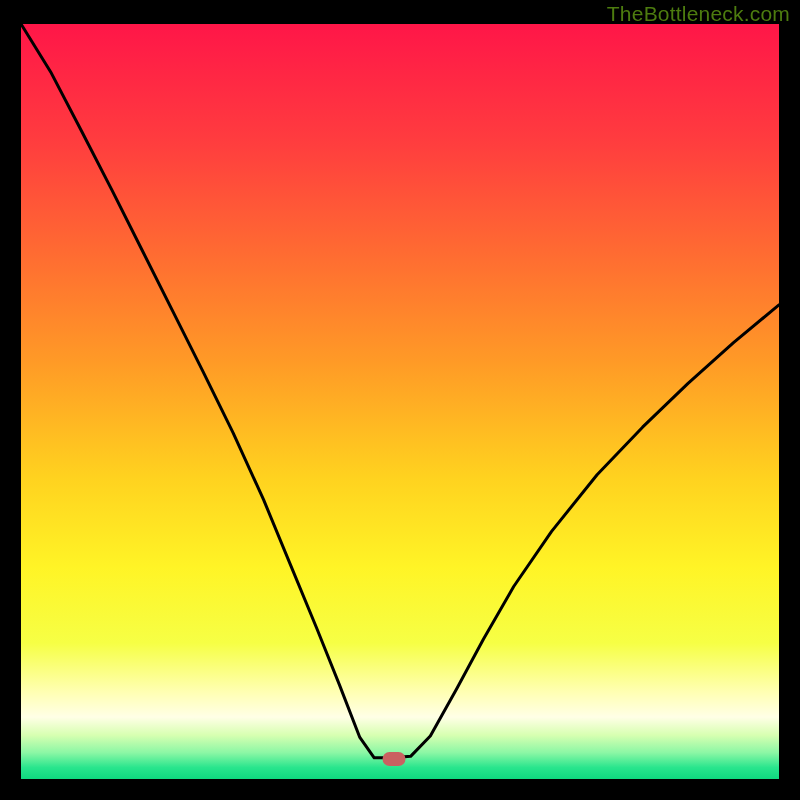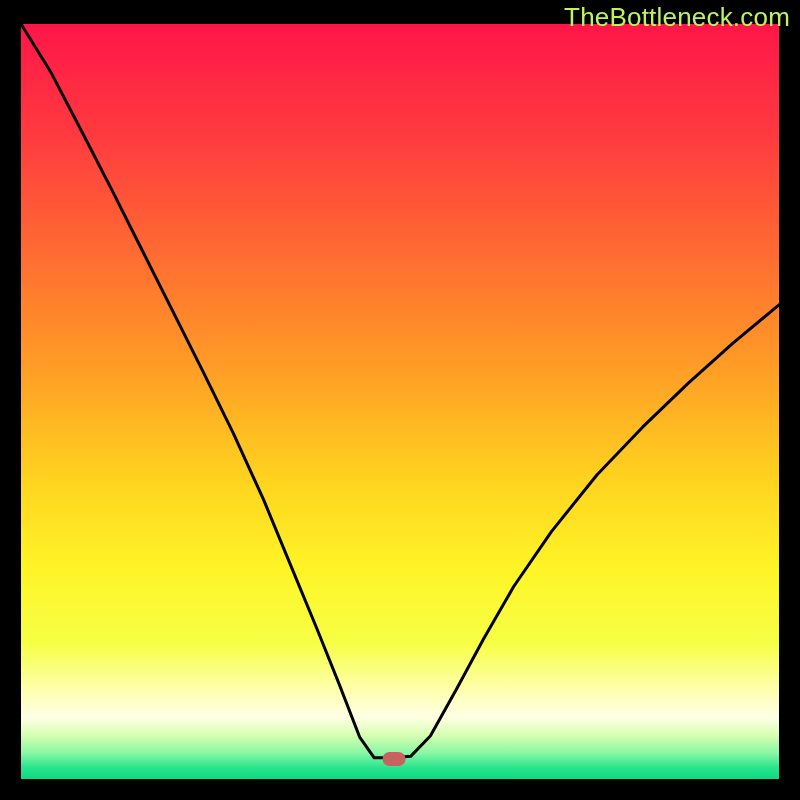--- a/index.html
+++ b/index.html
@@ -14,22 +14,22 @@
   .frame {
     position: relative;
     width: 800px;
     height: 800px;
     background: #000;
   }
   .watermark {
     position: absolute;
     top: 2px;
     right: 10px;
-    color: #bef264;
-    font-size: 26px;
+    color: #4d7c0f;
+    font-size: 21px;
     font-weight: 400;
     letter-spacing: 0.2px;
     z-index: 10;
   }
   .plot {
     position: absolute;
     left: 21px;
     top: 24px;
     width: 758px;
     height: 755px;

